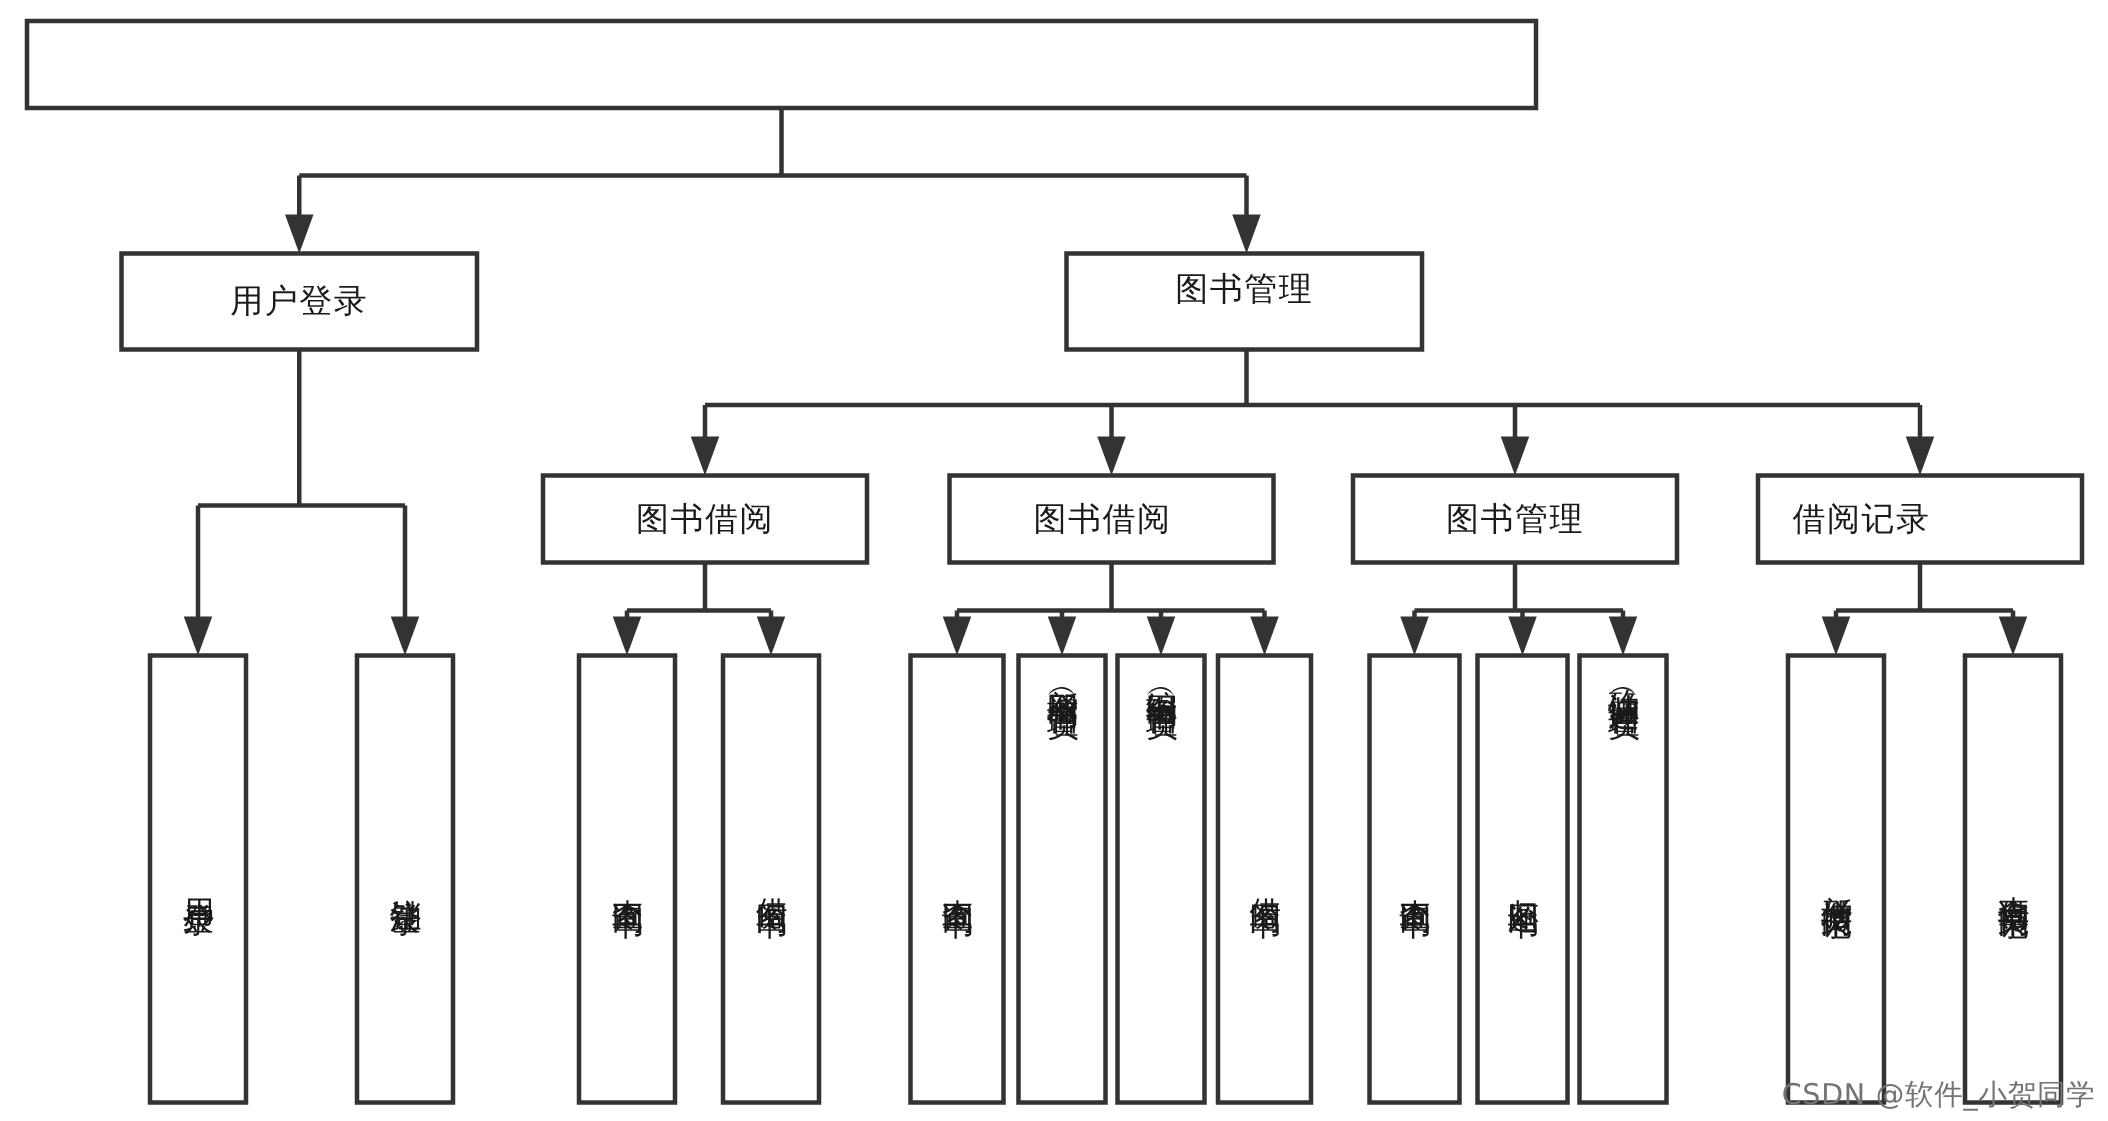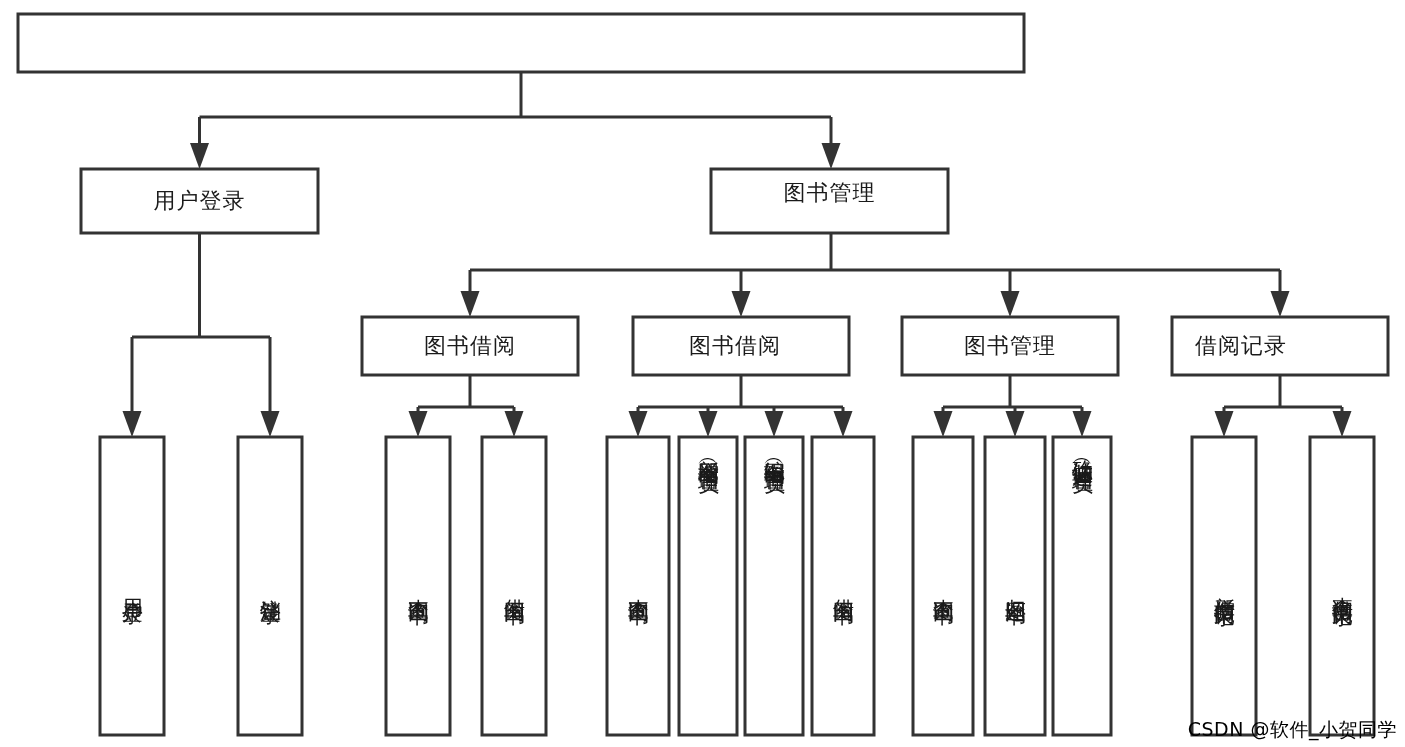--- a/index.html
+++ b/index.html
@@ -73,21 +73,21 @@
     color: #1a1a1a;
     white-space: nowrap;
     letter-spacing: 1px;
   }
   #watermark {
     position: absolute;
     right: 8px;
     bottom: 4px;
     font-family: "DejaVu Sans", "Liberation Sans", sans-serif;
     font-size: 19px;
-    color: #000000;
+    color: #737373;
     letter-spacing: 0.5px;
     white-space: nowrap;
     pointer-events: none;
   }
 </style>
 </head>
 <body>
 
 <div id="diagram-root">
 

